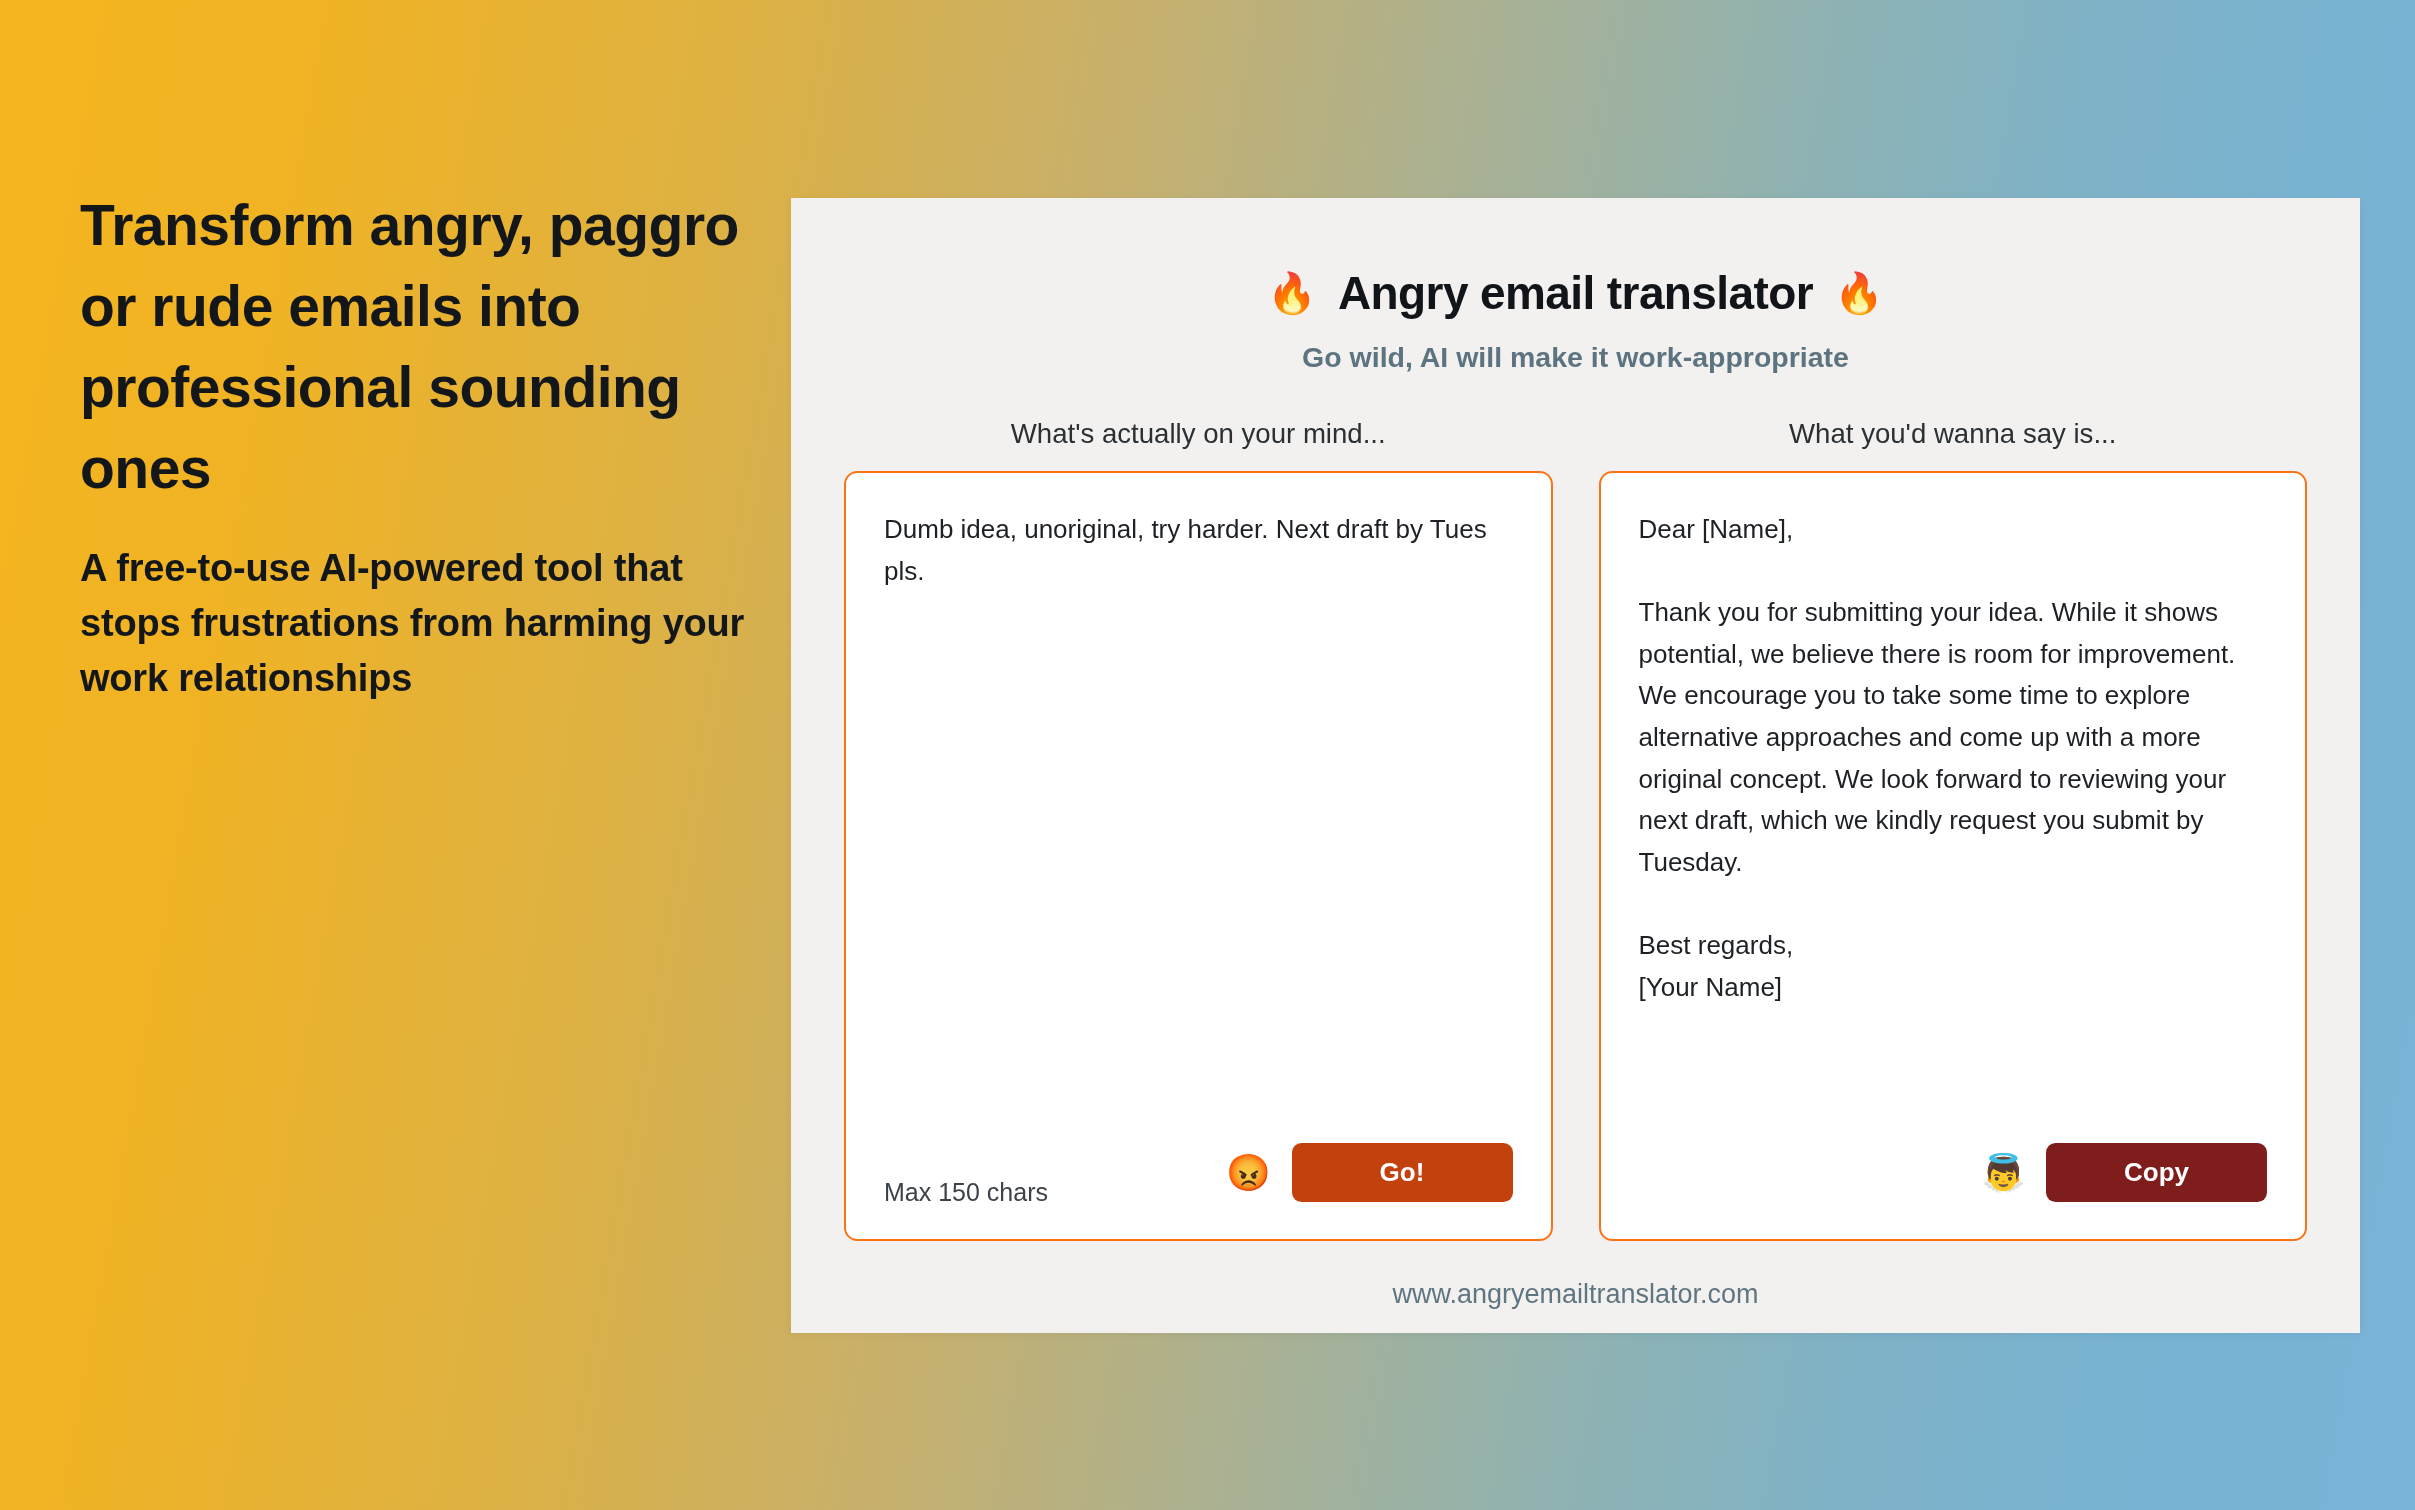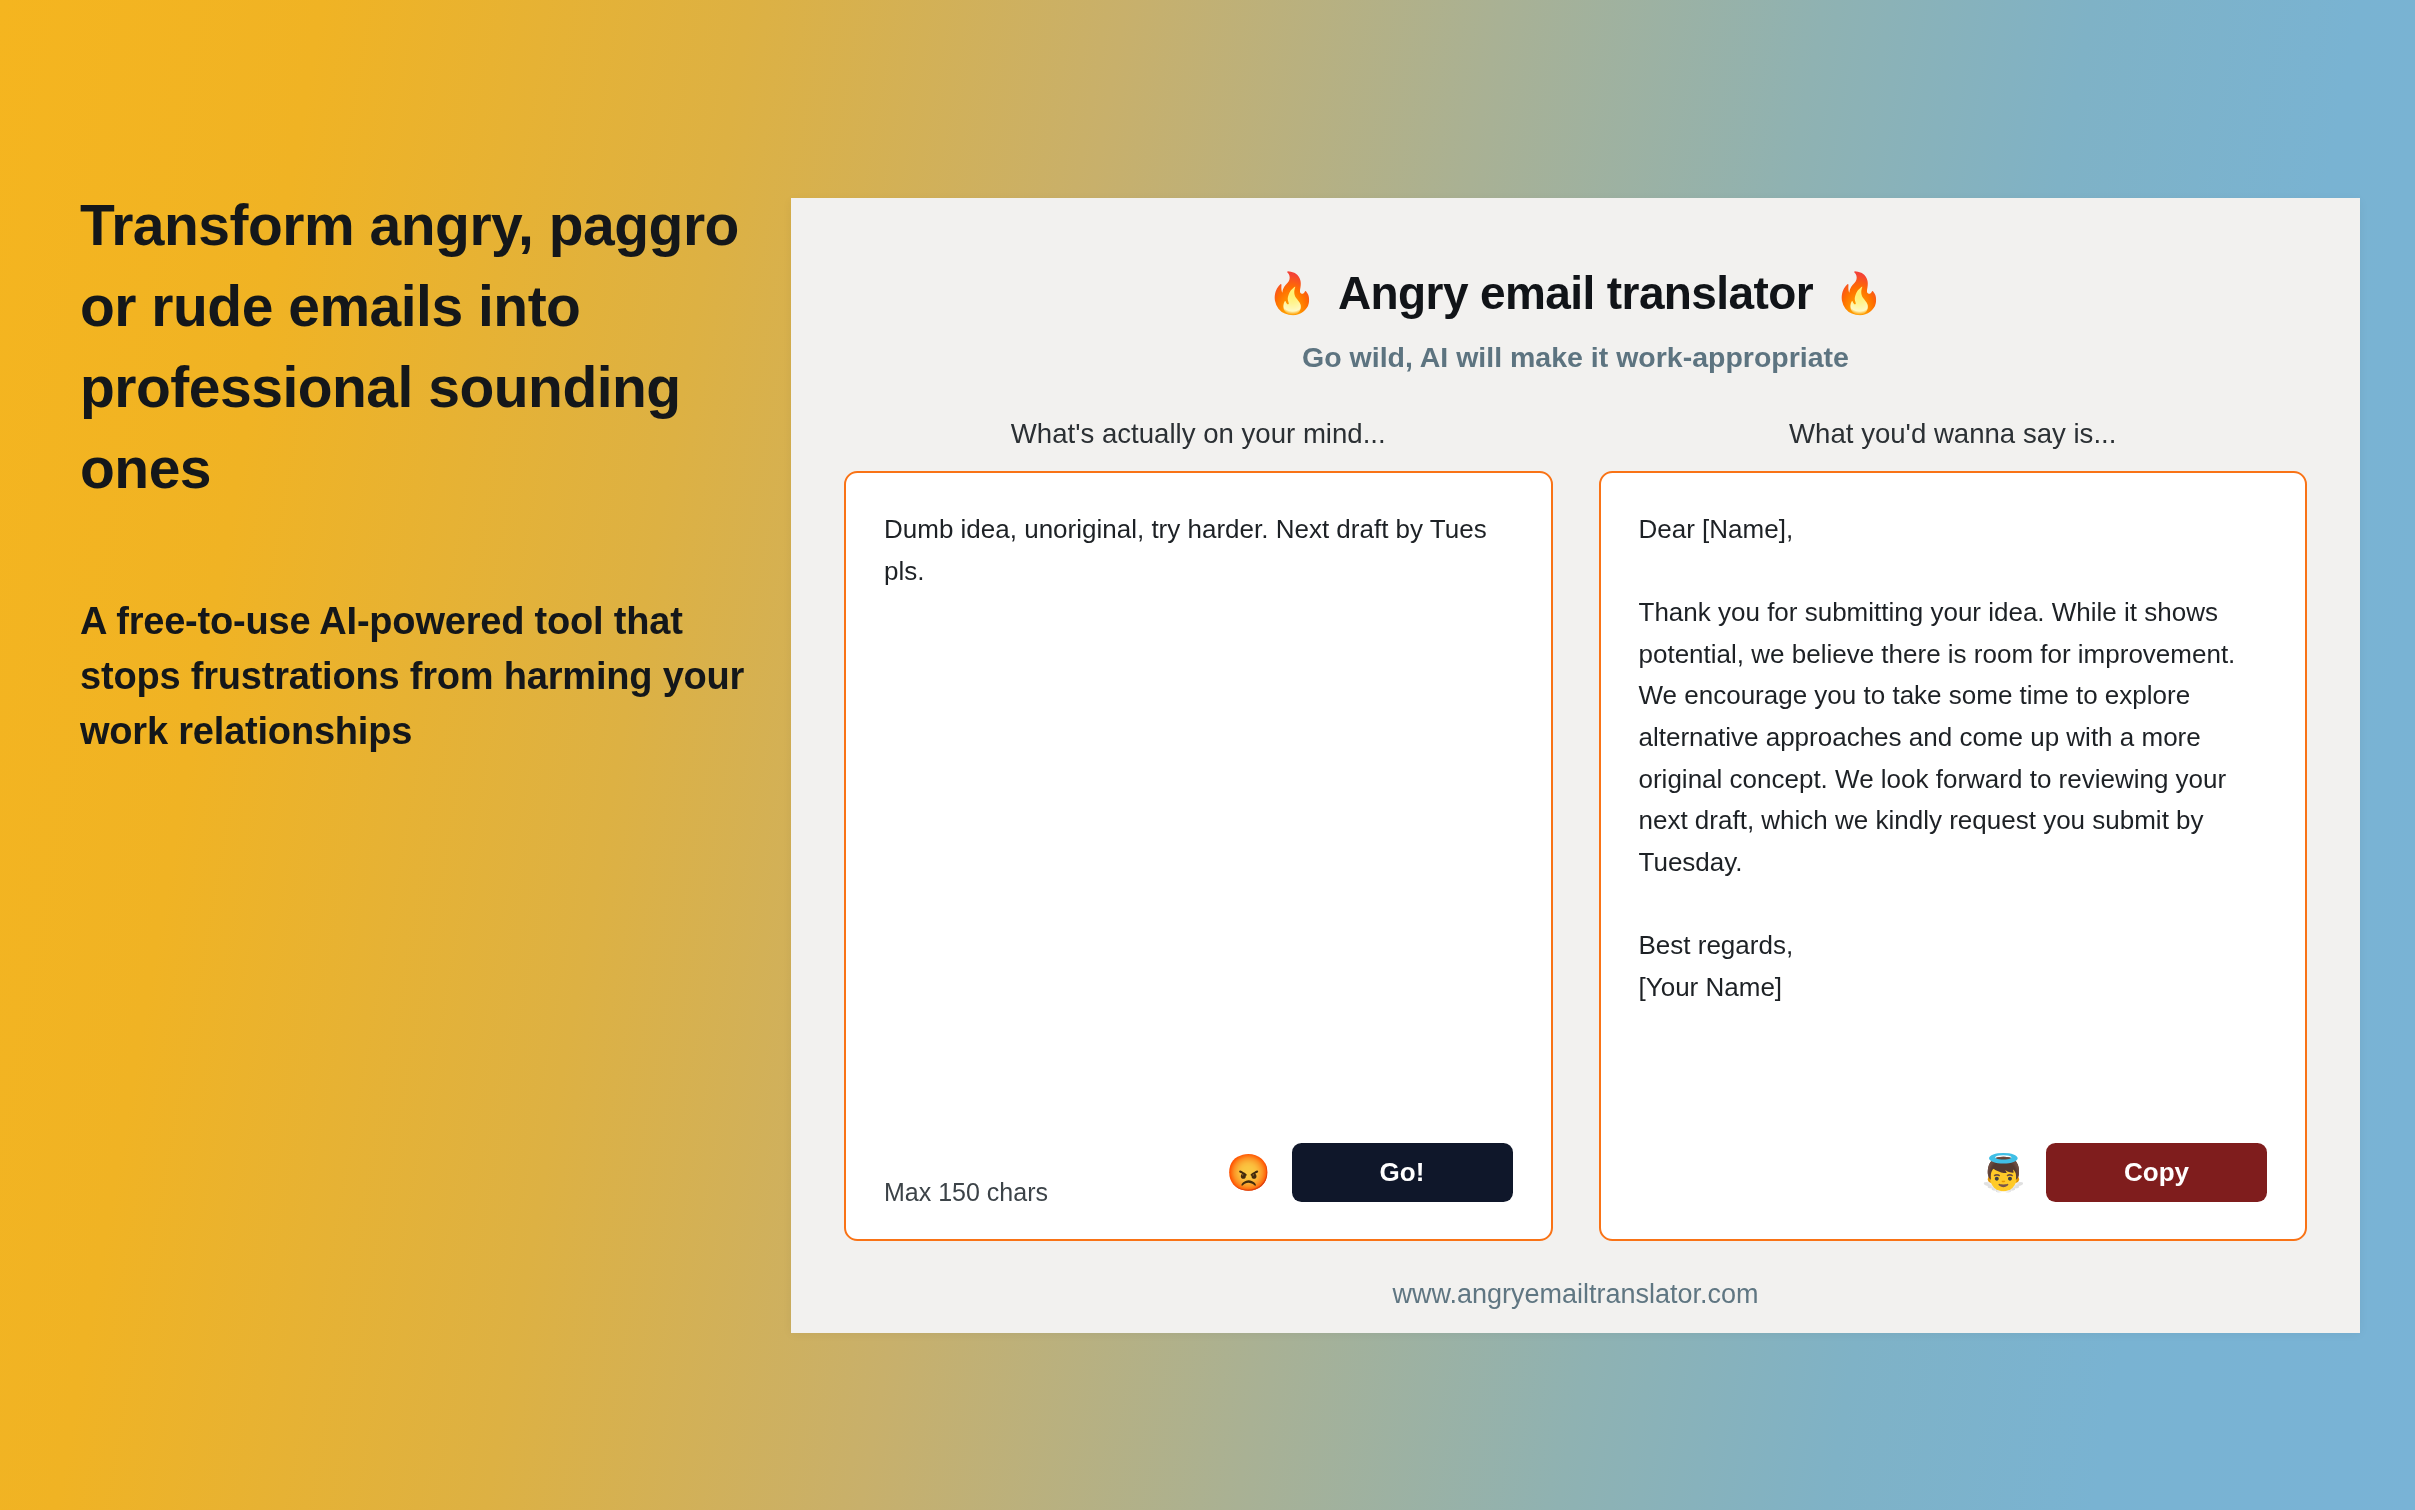--- a/index.html
+++ b/index.html
@@ -31,21 +31,21 @@
     width: 685px;
   }
   .promo-headline {
     font-size: 57px;
     line-height: 1.42;
     font-weight: 700;
     color: #14171a;
     letter-spacing: -0.5px;
   }
   .promo-sub {
-    margin-top: 85px;
+    margin-top: 32px;
     font-size: 38px;
     line-height: 1.45;
     font-weight: 700;
     color: #14171a;
     letter-spacing: -0.2px;
   }
 
   
   .app-panel {
     position: absolute;
@@ -138,21 +138,21 @@
     border: none;
     border-radius: 9.5px;
     height: 59px;
     min-width: 221px;
     font-size: 26px;
     font-weight: 700;
     color: #ffffff;
     font-family: "Liberation Sans", sans-serif;
     cursor: pointer;
   }
-  .btn-go { background: #0f172a; }
+  .btn-go { background: #c2410c; }
   .btn-copy { background: #7f1d1d; }
 
   .app-url {
     text-align: center;
     margin-top: 38px;
     font-size: 27px;
     color: #5f7682;
   }
 </style>
 </head>

